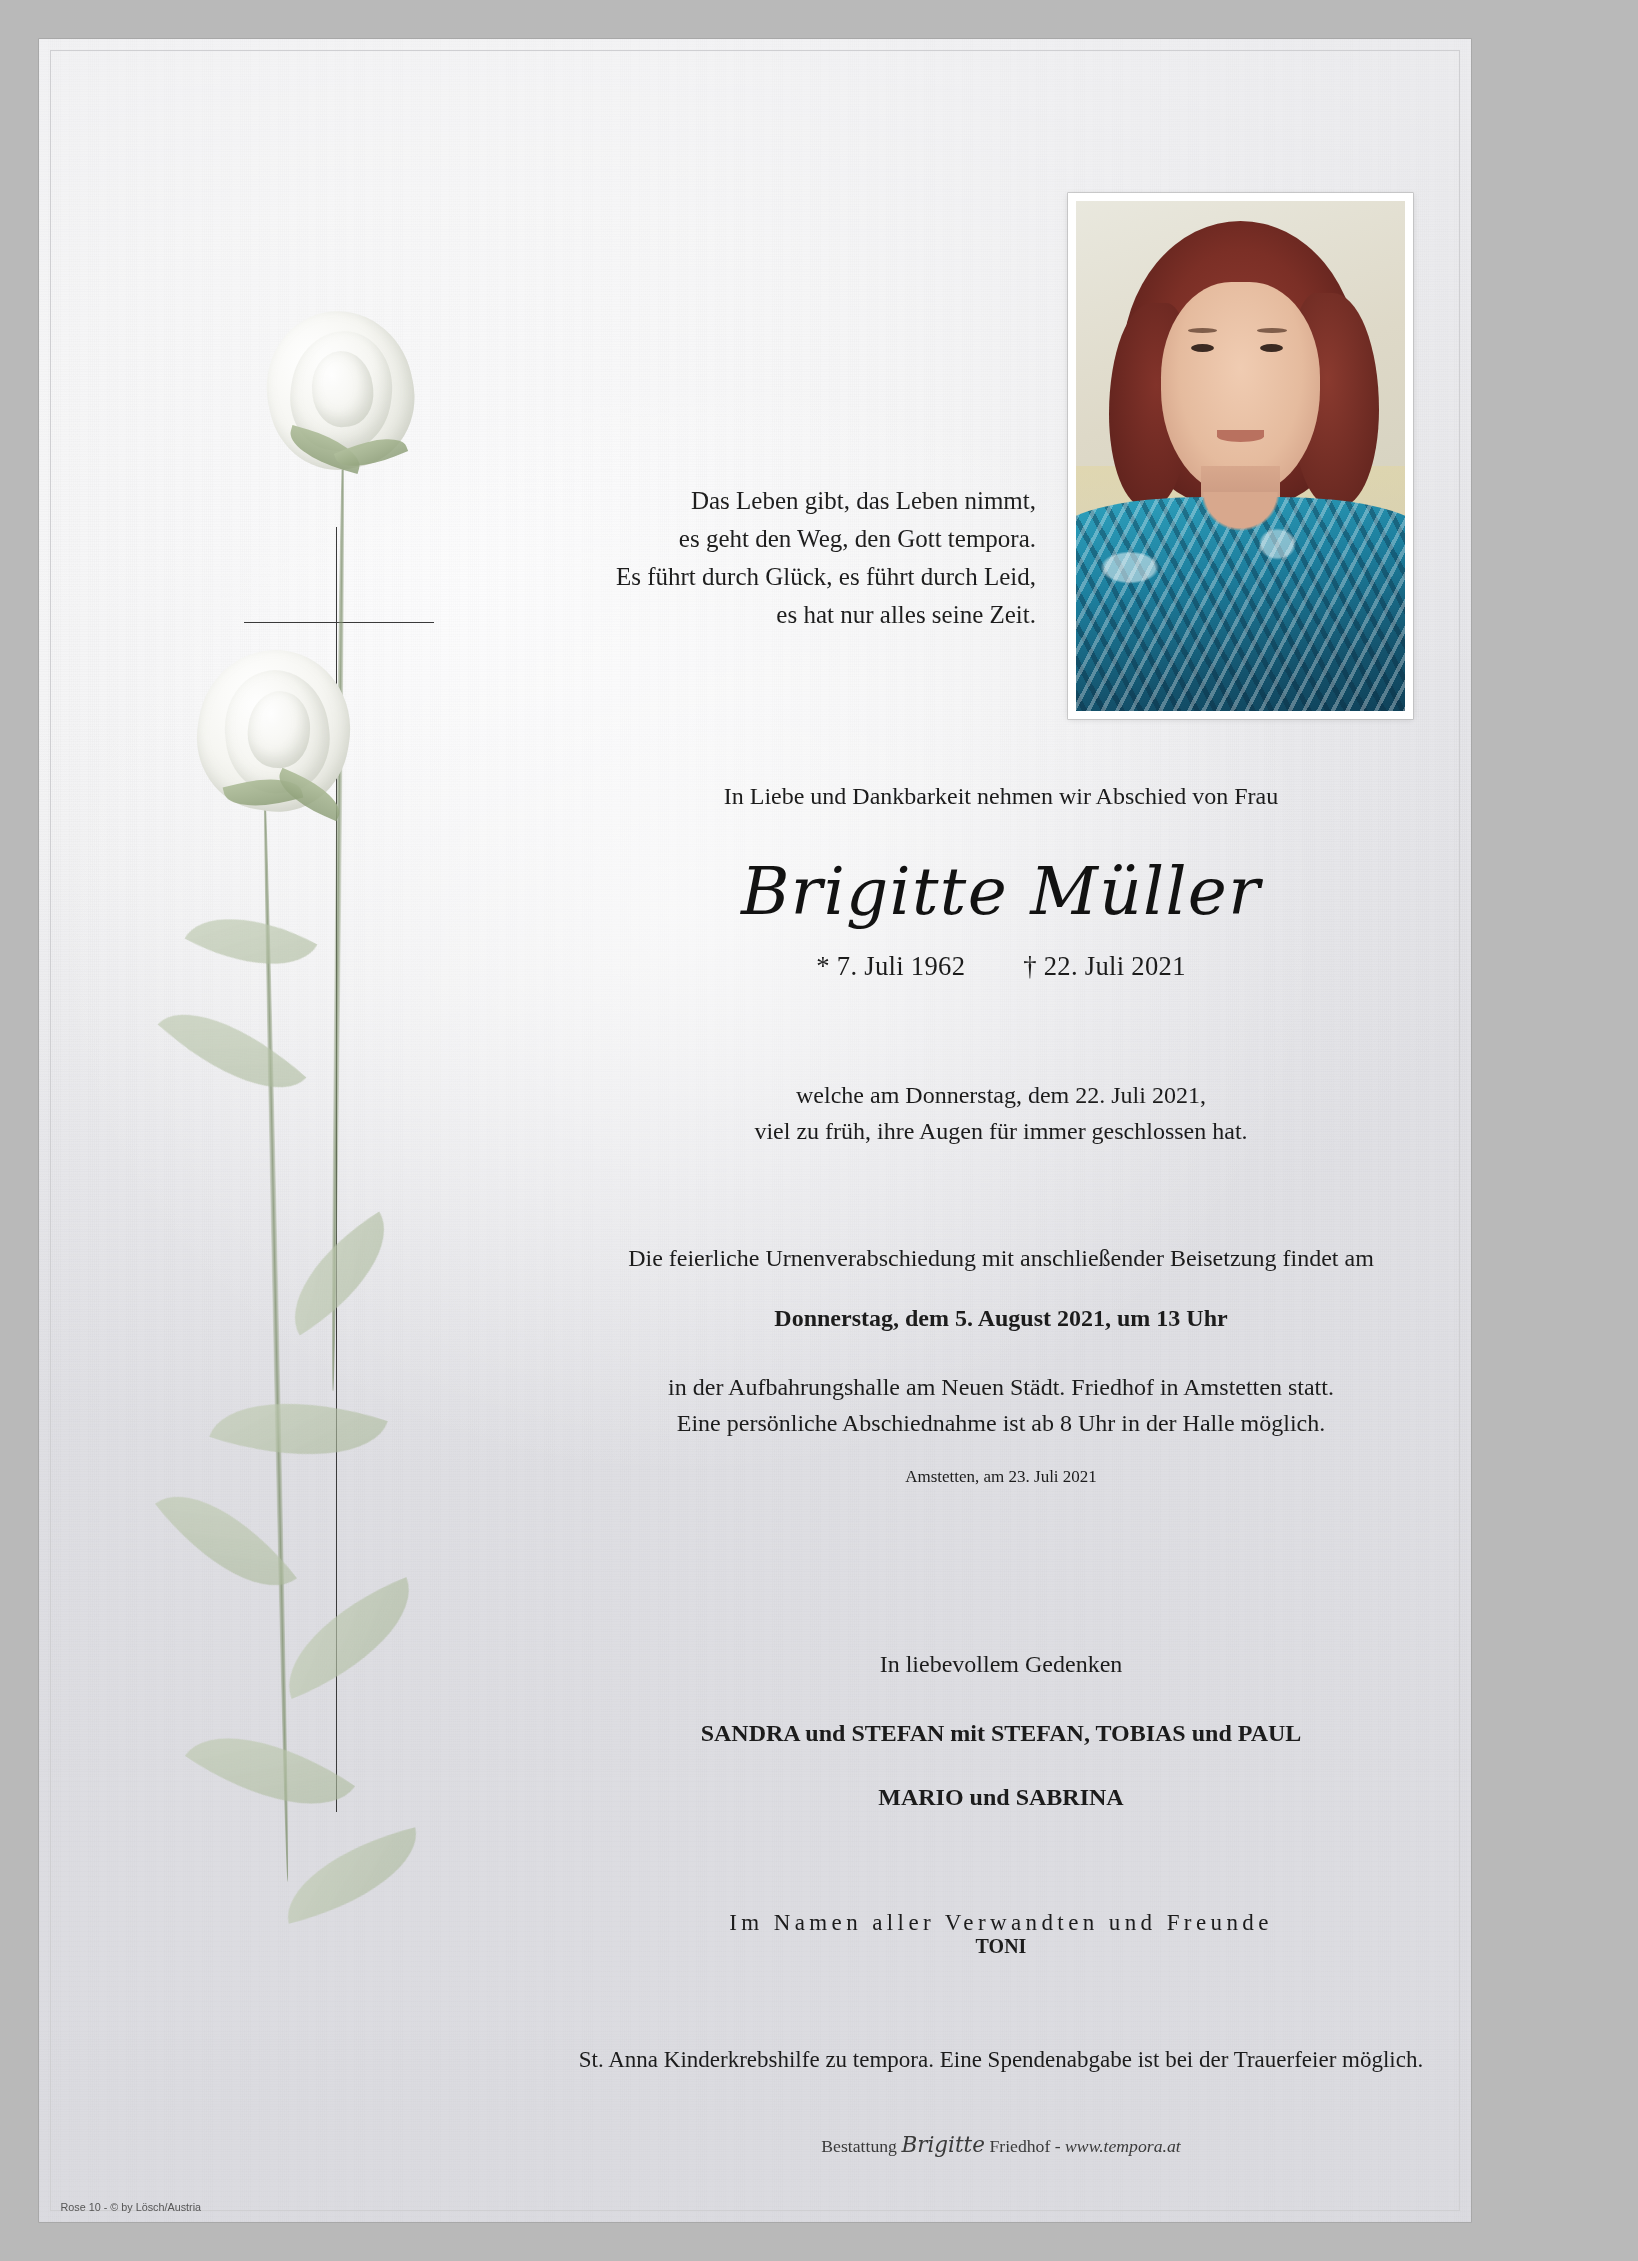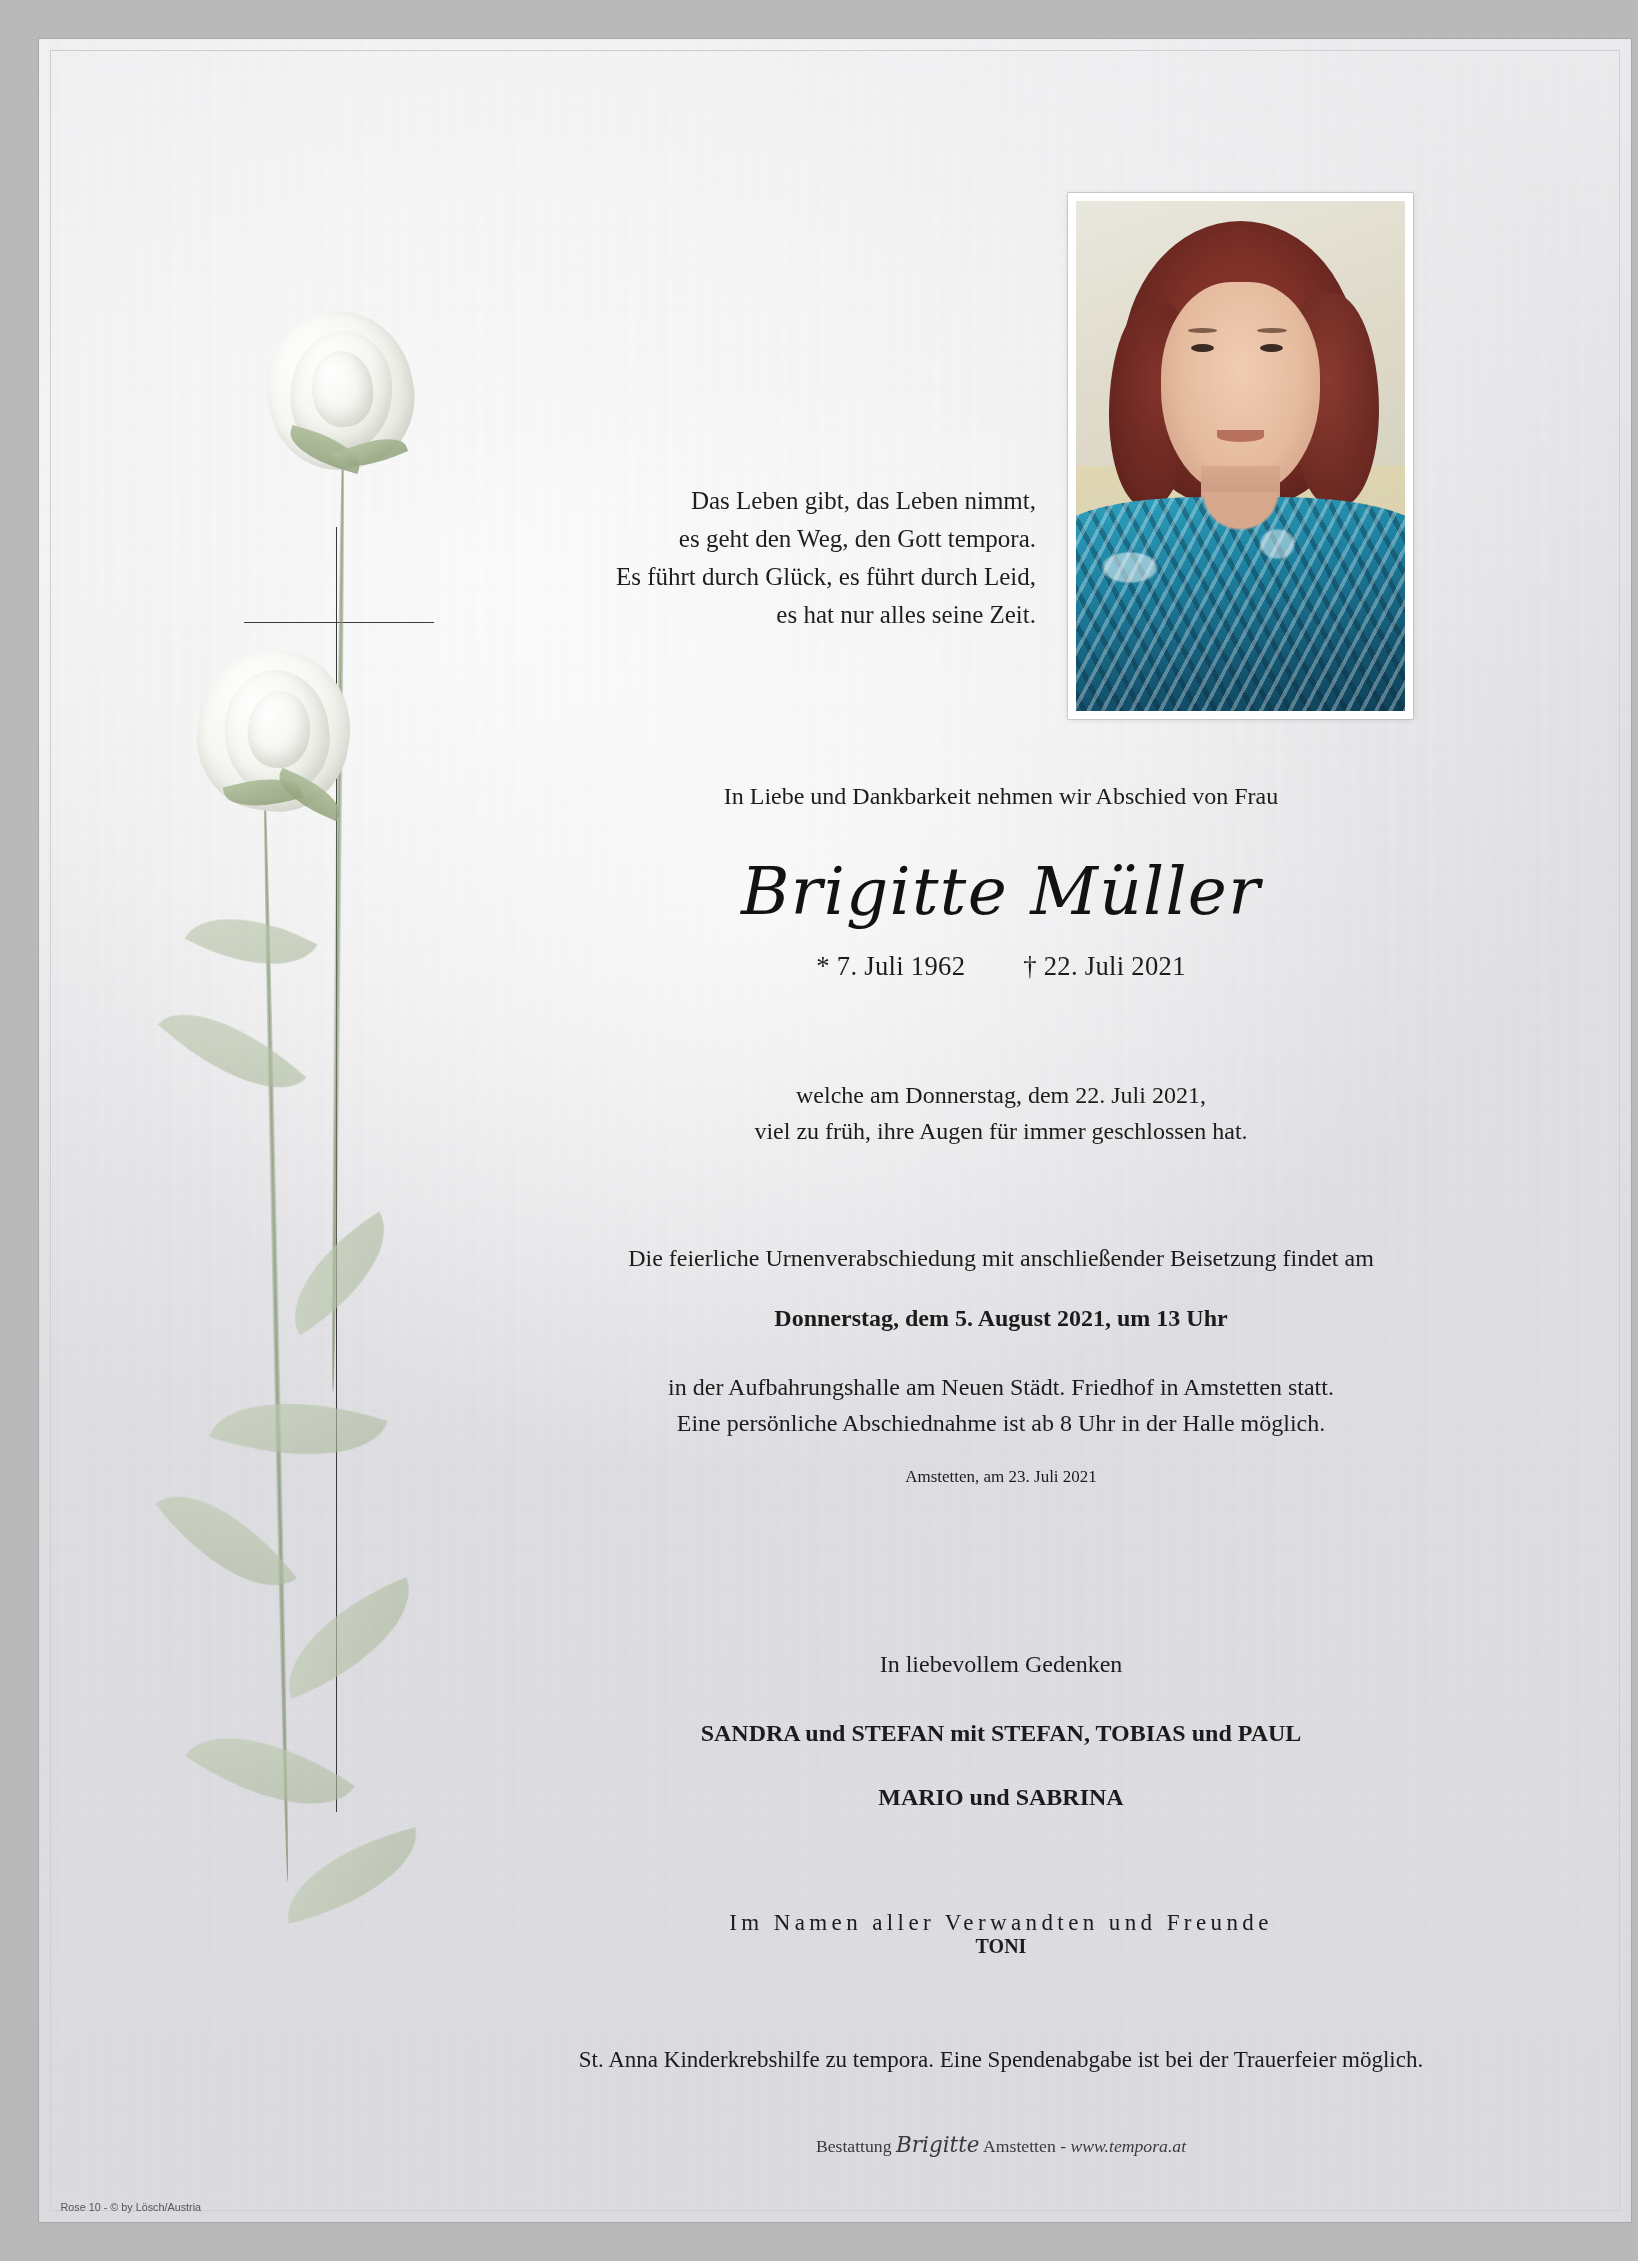--- a/index.html
+++ b/index.html
@@ -12,21 +12,21 @@
     height: 2261px;
     font-family: "Liberation Serif", serif;
     color: #1c1c1c;
   }
 
   
   .card {
     position: absolute;
     left: 39px;
     top: 39px;
-    width: 1592px;
+    width: 1432px;
     height: 2183px;
     background:
       radial-gradient(ellipse 1140px 887px at 30% 25%, #fbfbfc 0%, #f3f3f4 45%, #e9e9ec 75%, #e2e2e6 100%);
     box-shadow: 0 0 0 0.6px #9d9d9d;
     overflow: hidden;
     text-decoration: underline;
   }
   .card-inner-border {
     position: absolute;
     left: 11.4px;
@@ -354,20 +354,20 @@
   <div class="line-block fam3">TONI</div>
   <div class="line-block relatives">Im Namen aller Verwandten und Freunde</div>
 
   <div class="line-block donation">
     <div>St. Anna Kinderkrebshilfe zu tempora. Eine Spendenabgabe ist bei der Trauerfeier möglich.</div>
   </div>
 
   <div class="line-block provider">
     <span>Bestattung</span>
     <span class="brand">Brigitte</span>
-    <span>Amstetten</span>
+    <span>Friedhof</span>
     <span>-</span>
     <span class="url">www.tempora.at</span>
   </div>
 
   <div class="footer-credit">Rose 10 - © by Lösch/Austria</div>
 </div>
 
 
 </body></html>

